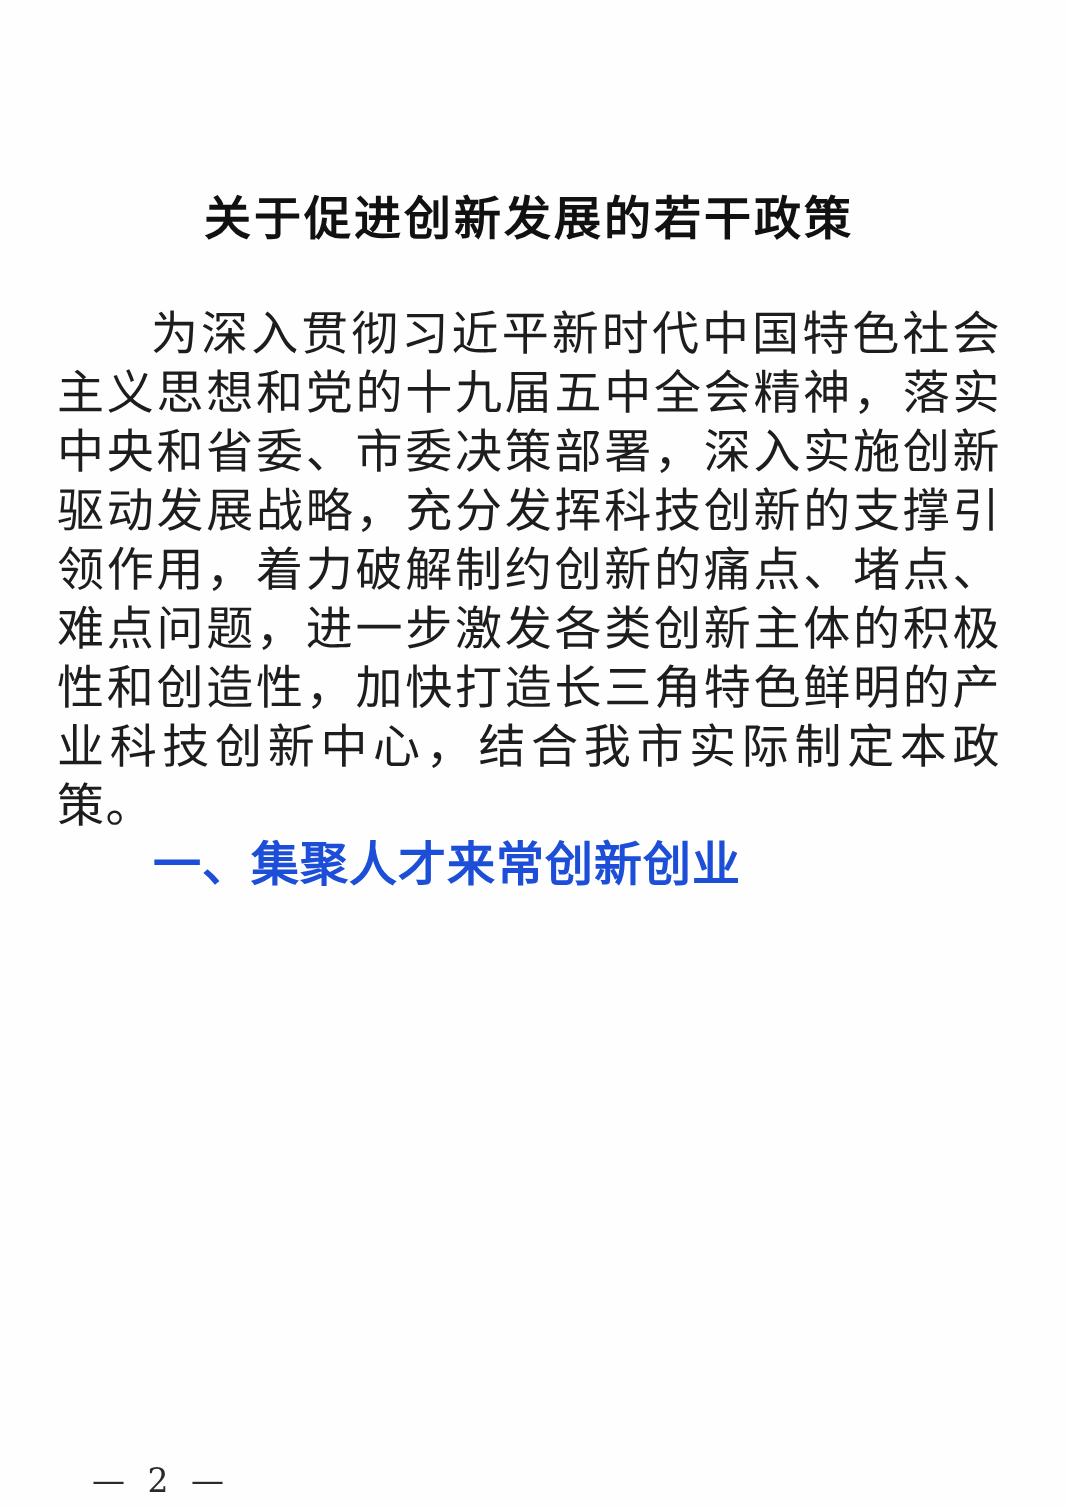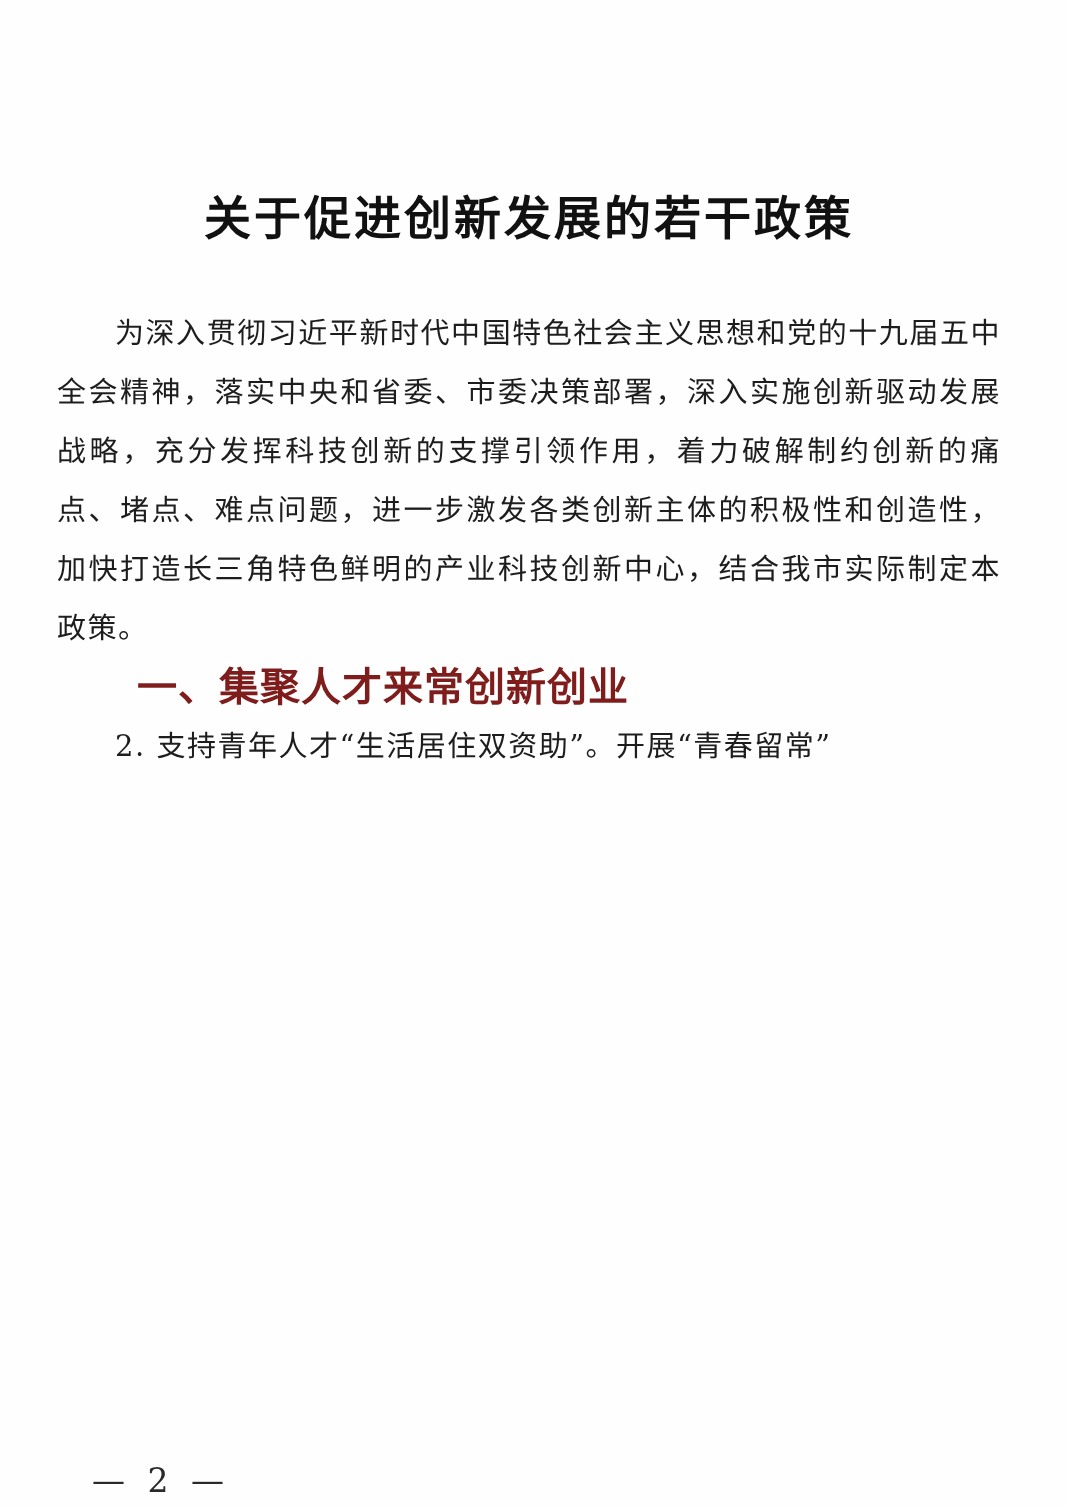--- a/index.html
+++ b/index.html
@@ -28,41 +28,41 @@
     font-weight: 700;
     font-size: 47px;
     line-height: 72px;
     letter-spacing: 3px;
     text-align: center;
     color: #111;
   }
   .body-text {
     margin: 0;
     font-family: "DejaVu Serif", "Liberation Serif", serif;
-    font-size: 29px;
+    font-size: 47px;
     line-height: 59px;
     letter-spacing: 1.5px;
     text-align: justify;
     text-align-last: left;
     text-justify: inter-ideograph;
     text-indent: 2em;
     color: #1d1d1d;
   }
   .first-paragraph {
     margin-top: 49px;
   }
   .section-heading {
     margin: 0;
     font-family: "DejaVu Sans", "Liberation Sans", sans-serif;
     font-weight: 700;
-    font-size: 40px;
+    font-size: 48px;
     line-height: 59px;
     letter-spacing: 1px;
     text-indent: 2em;
-    color: #7f1d1d;
+    color: #1d4ed8;
   }
   .page-number {
     position: absolute;
     left: 92px;
     top: 1461px;
     font-family: "DejaVu Serif", "Liberation Serif", serif;
     font-size: 33px;
     letter-spacing: 6px;
     color: #2a2a2a;
   }
@@ -74,17 +74,16 @@
   <div class="content">
     <h1 class="doc-title">关于促进创新发展的若干政策</h1>
 
     <p class="body-text first-paragraph">为深入贯彻习近平新时代中国特色社会主义思想和党的十九届五中全会精神，落实中央和省委、市委决策部署，深入实施创新驱动发展战略，充分发挥科技创新的支撑引领作用，着力破解制约创新的痛点、堵点、难点问题，进一步激发各类创新主体的积极性和创造性，加快打造长三角特色鲜明的产业科技创新中心，结合我市实际制定本政策。</p>
 
     <h2 class="section-heading">一、集聚人才来常创新创业</h2>
 
 
 
 
-    <p class="body-text">2. 支持青年人才“生活居住双资助”。开展“青春留常”</p>
   </div>
 
   <div class="page-number">— 2 —</div>
 </div>
 
 </body></html>

